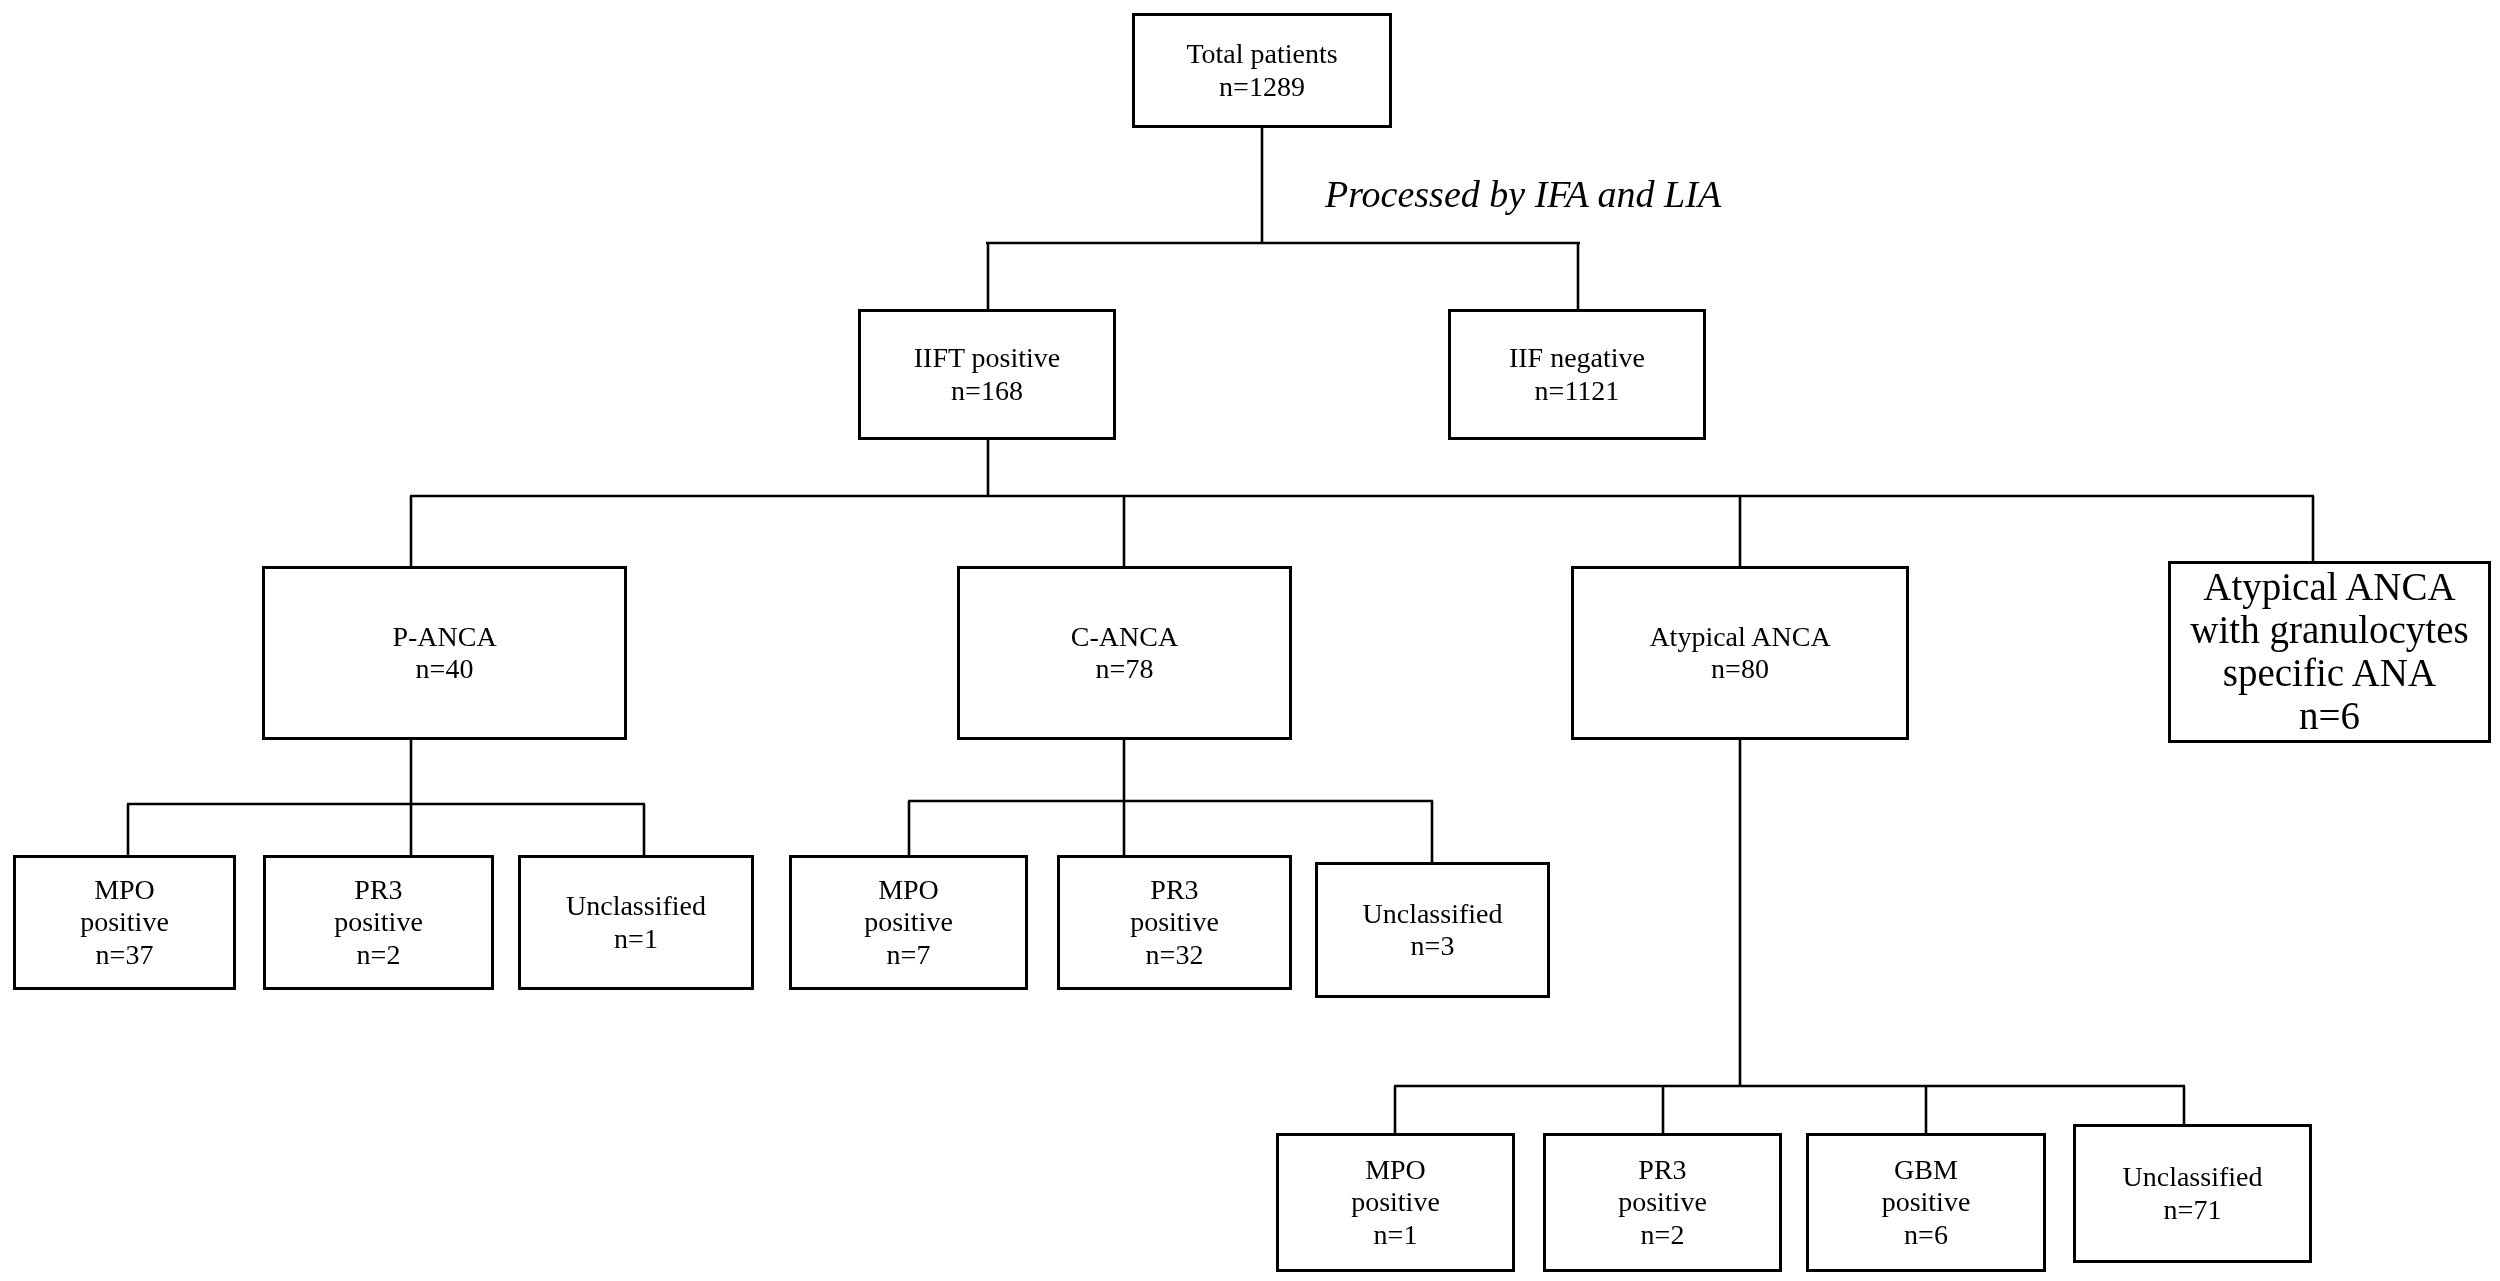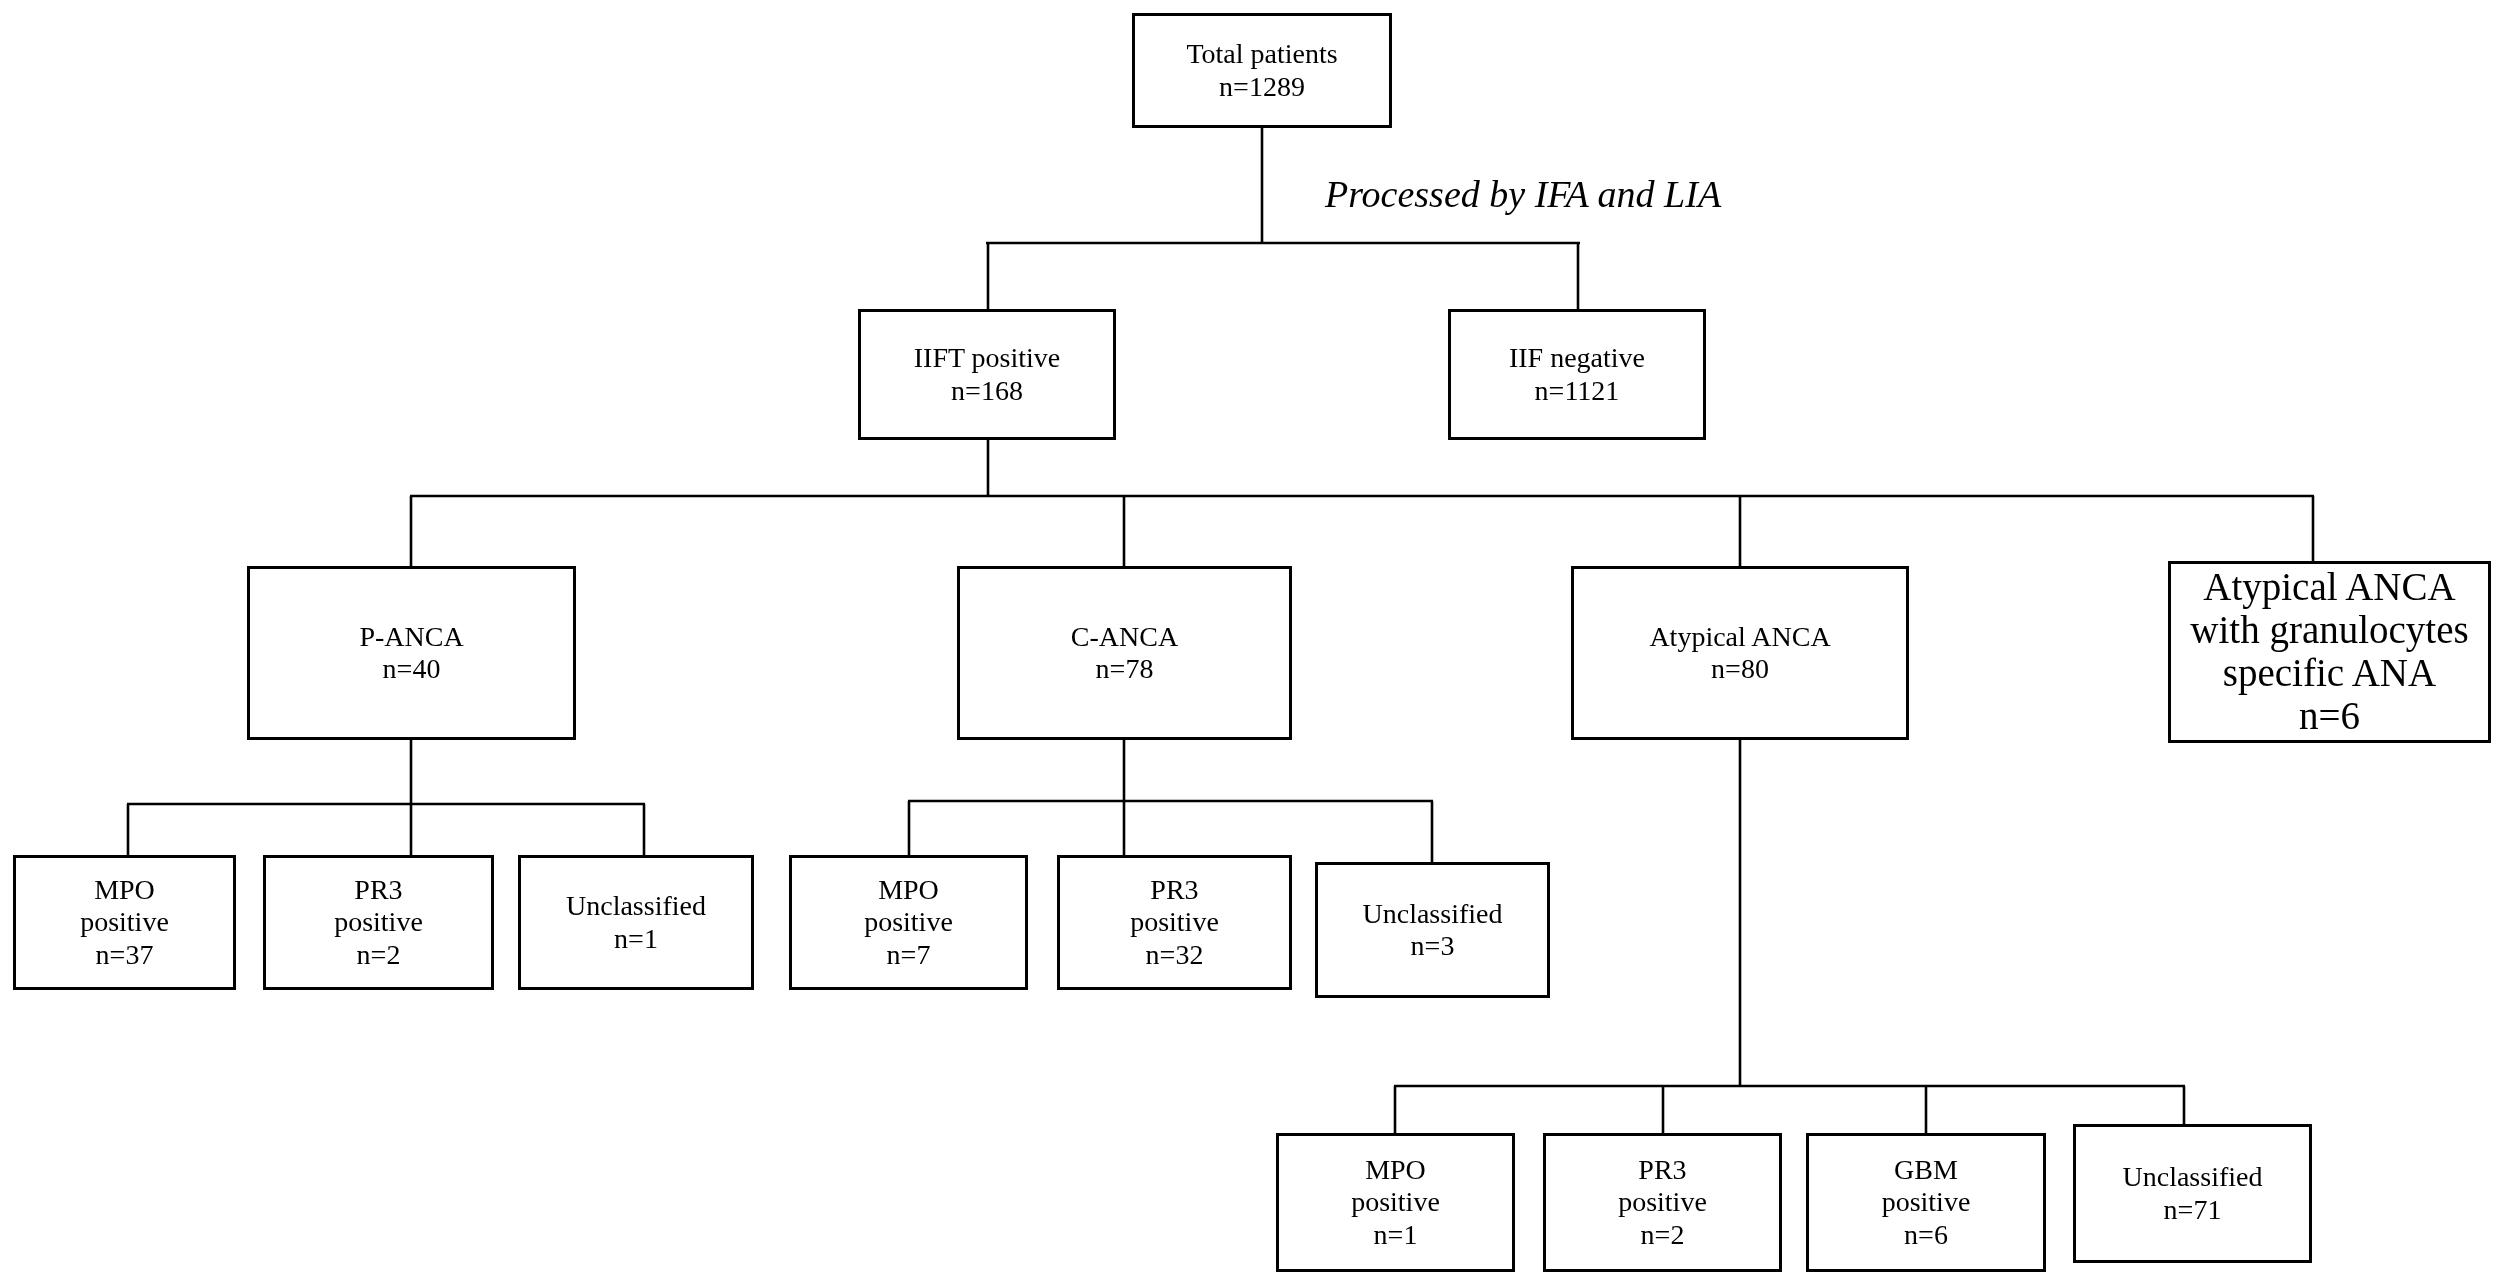--- a/index.html
+++ b/index.html
@@ -83,21 +83,21 @@
   <div class="annotation" style="left:1293px; top:174px;margin-left:32px;">Processed by IFA and LIA</div>
 
   <div class="box" style="left:1132px; top:13px; width:260px; height:115px;">Total patients
 n=1289</div>
 
   <div class="box" style="left:858px; top:309px; width:258px; height:131px;">IIFT positive
 n=168</div>
   <div class="box" style="left:1448px; top:309px; width:258px; height:131px;">IIF negative
 n=1121</div>
 
-  <div class="box" style="left:247px; top:566px; width:329px; height:174px;">P-ANCA
+  <div class="box" style="left:262px; top:566px; width:365px; height:174px;">P-ANCA
 n=40</div>
   <div class="box" style="left:957px; top:566px; width:335px; height:174px;">C-ANCA
 n=78</div>
   <div class="box" style="left:1571px; top:566px; width:338px; height:174px;">Atypical ANCA
 n=80</div>
   <div class="box tight" style="left:2168px; top:561px; width:323px; height:182px;">Atypical ANCA
 with granulocytes
 specific ANA
 n=6</div>
 

